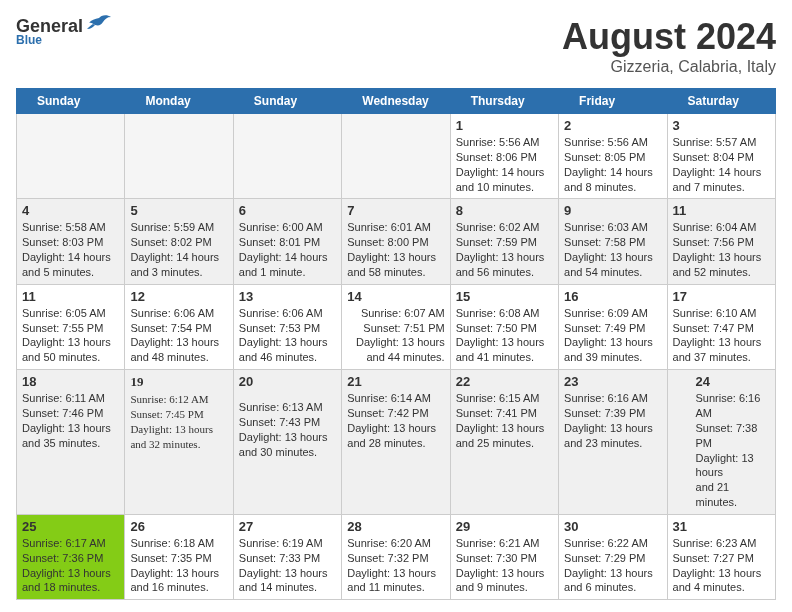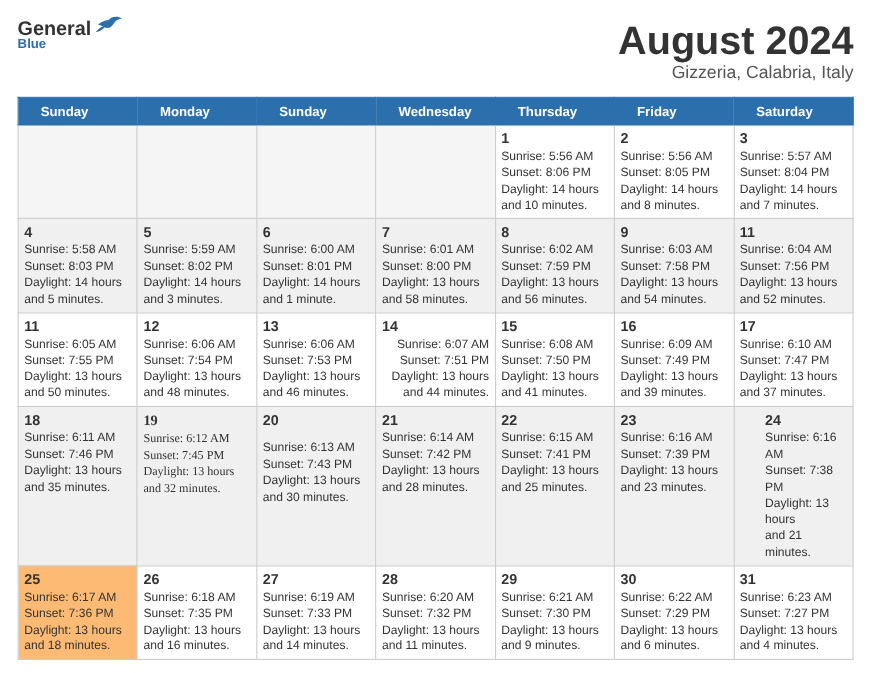--- a/index.html
+++ b/index.html
@@ -289,21 +289,21 @@
         </td>
         <td style="background: rgb(240, 240, 240); padding-left: 28px;">
           <div class="day-number">24</div>
           <div class="day-info" style="white-space: pre-line;">Sunrise: 6:16 AM
 Sunset: 7:38 PM
 Daylight: 13 hours
 and 21 minutes.</div>
         </td>
       </tr>
       <tr class="week-row">
-        <td style="background: #fdba74;">
+        <td style="background: #84cc16;">
           <div class="day-number">25</div>
           <div class="day-info" style="white-space: pre-line;">Sunrise: 6:17 AM
 Sunset: 7:36 PM
 Daylight: 13 hours
 and 18 minutes.</div>
         </td>
         <td style="background: rgb(255, 255, 255);">
           <div class="day-number">26</div>
           <div class="day-info" style="white-space: pre-line;">Sunrise: 6:18 AM
 Sunset: 7:35 PM

